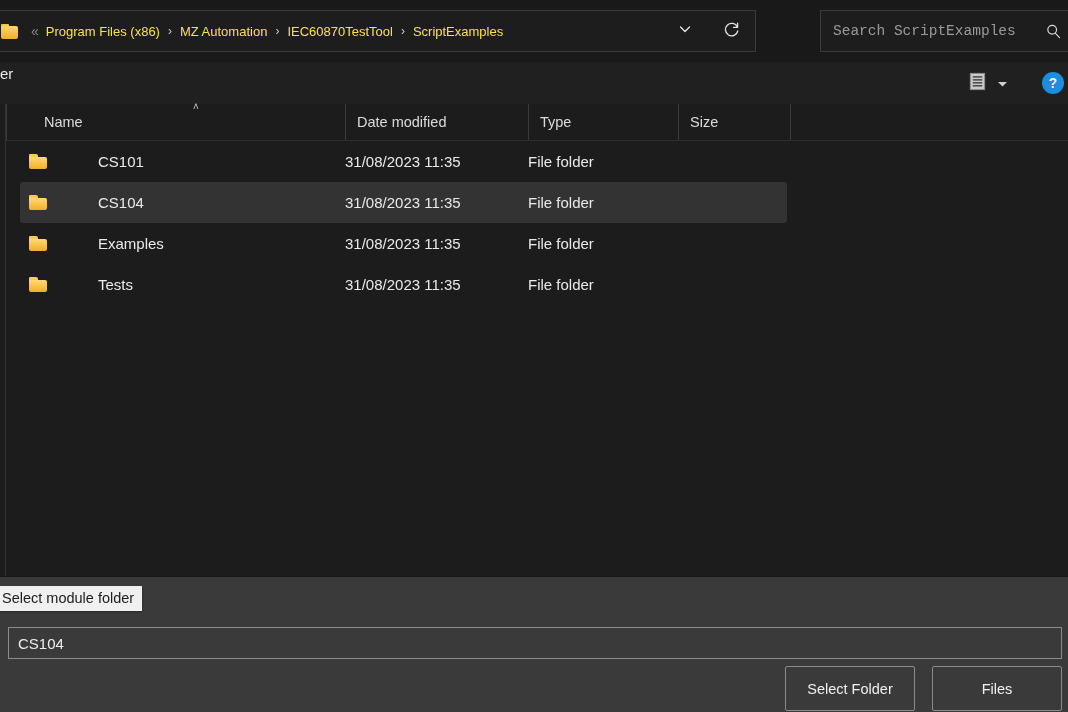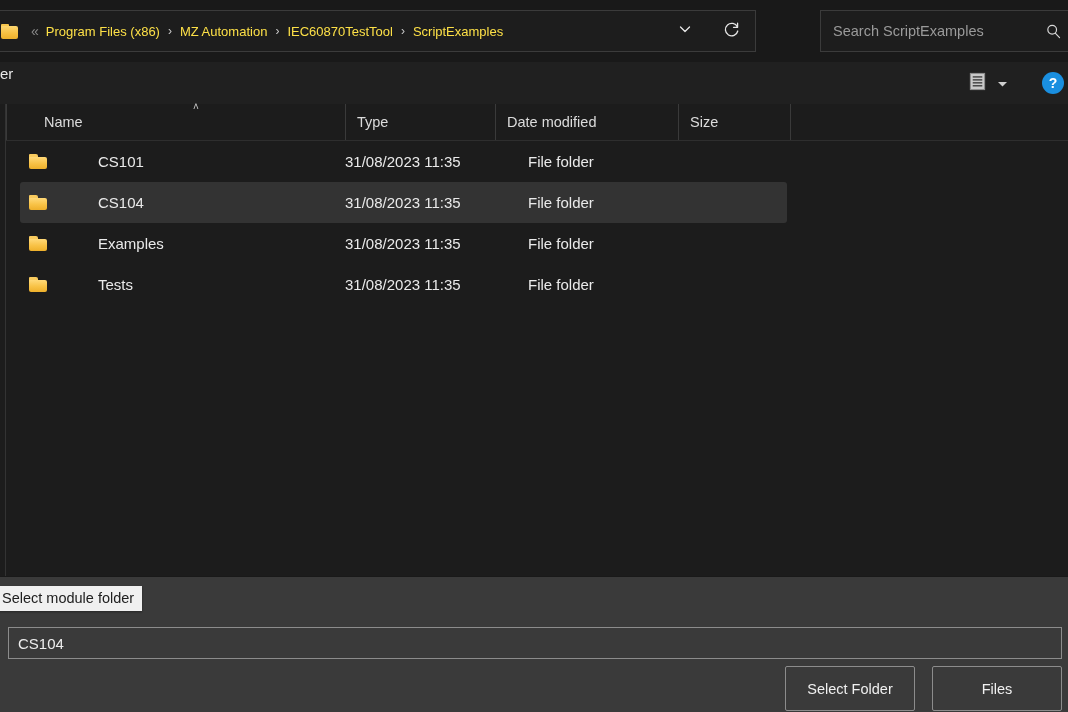--- a/index.html
+++ b/index.html
@@ -107,21 +107,21 @@
     box-sizing: border-box;
     display: flex;
     align-items: center;
   }
   .search-box input {
     flex: 1 1 auto;
     background: transparent;
     border: none;
     outline: none;
     color: #eab308;
-    font-family: Liberation Sans, sans-serif;
+    font-family: Liberation Mono, monospace;
     font-size: 14.5px;
     padding-left: 12px;
     min-width: 0;
   }
   .search-box input::placeholder { color: #9a9a9a; }
   .search-icon-wrap {
     flex: 0 0 auto;
     width: 36px; height: 40px;
     display: flex; align-items: center; justify-content: center;
   }
@@ -398,25 +398,25 @@
 
     <div class="nav-pane"></div>
 
     <div class="list-pane">
 
       <div class="col-headers">
         <div class="col-h first col-name">
           <span>Name</span>
           <span class="sort-caret">˄</span>
         </div>
+        <div class="col-h col-date">
+          <span>Date modified</span>
+        </div>
         <div class="col-h col-type">
           <span>Type</span>
-        </div>
-        <div class="col-h col-date">
-          <span>Date modified</span>
         </div>
         <div class="col-h col-size">
           <span>Size</span>
         </div>
       </div>
 
       <div class="rows">
 
         <div class="row">
           <div class="cell cell-name">

